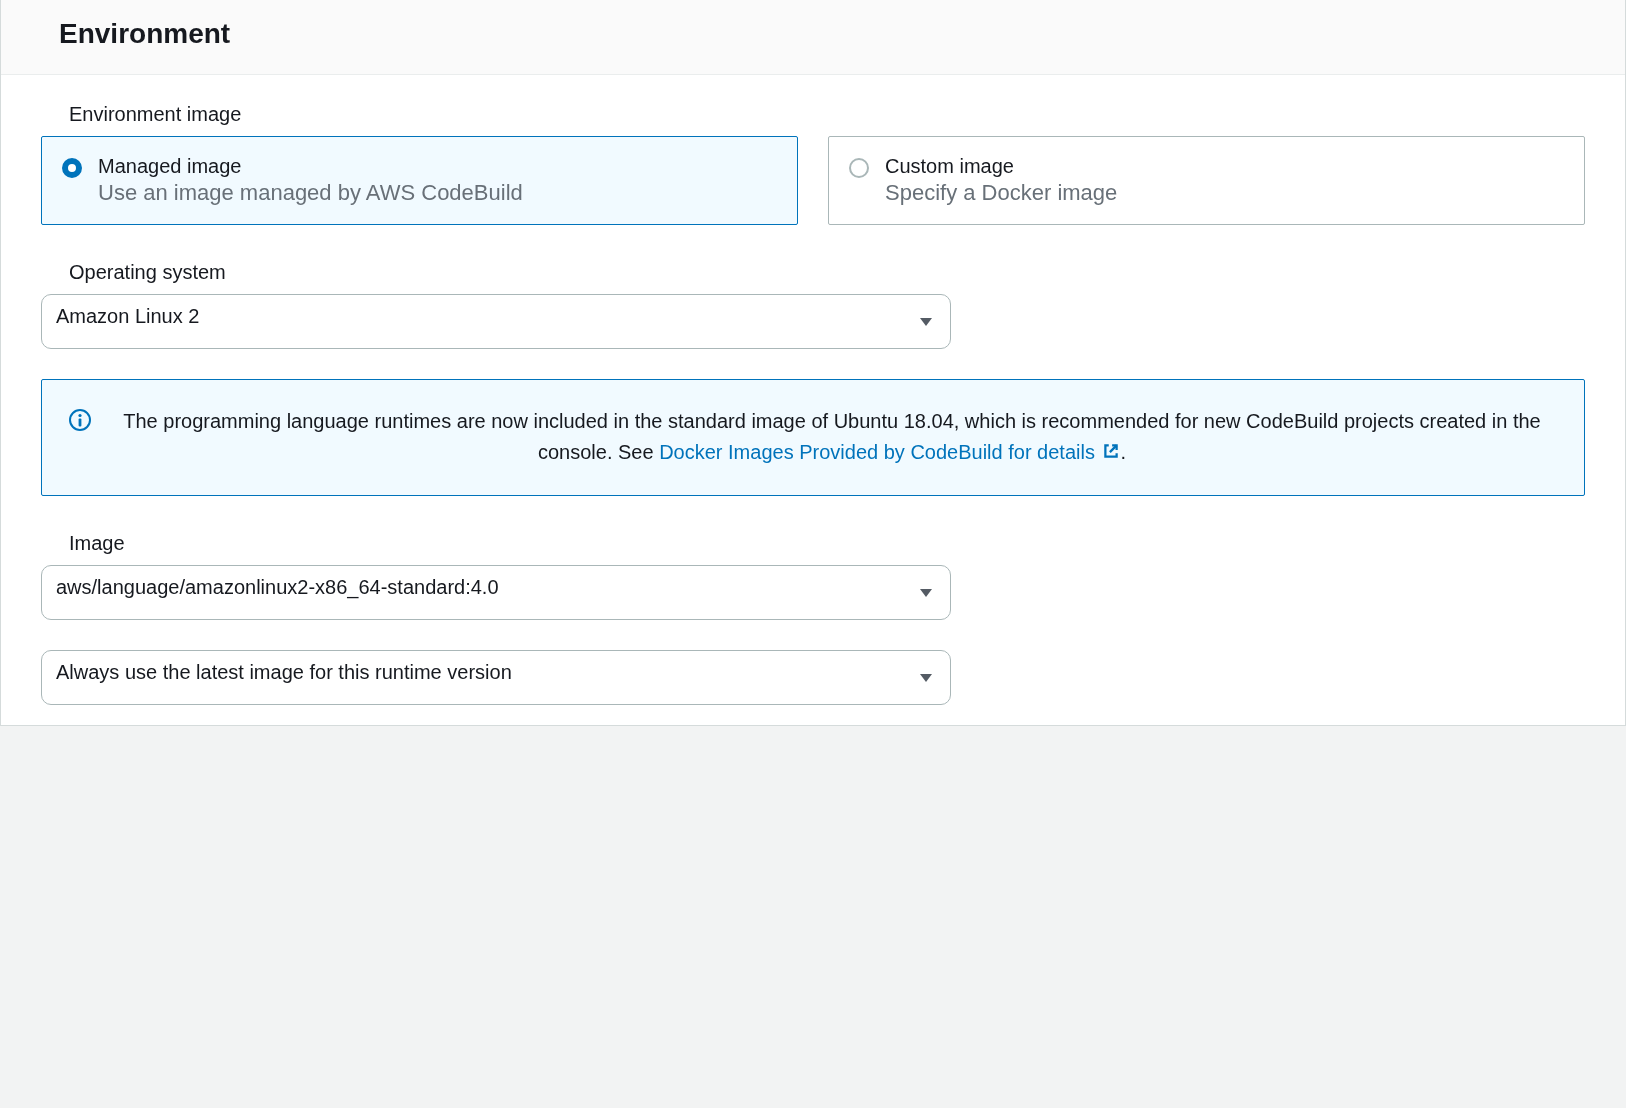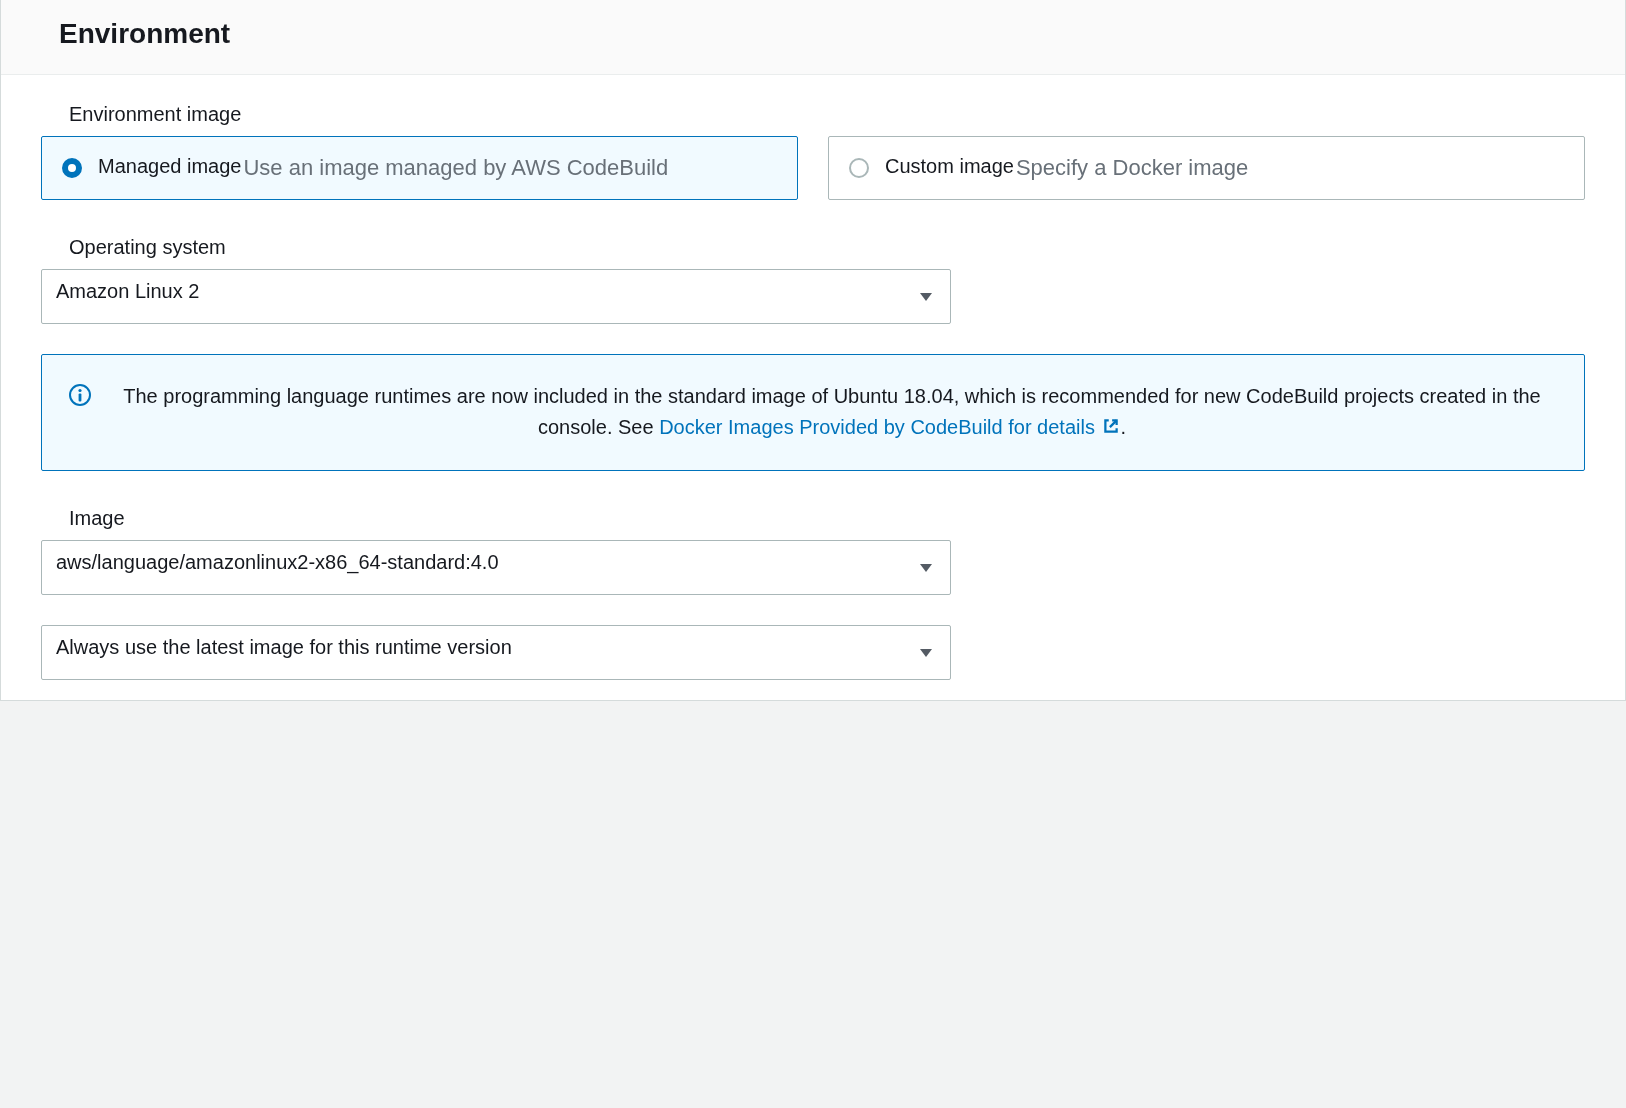--- a/index.html
+++ b/index.html
@@ -68,20 +68,21 @@
       flex-shrink: 0;
       margin-top: 3px;
       position: relative;
       background: #ffffff;
     }
     .radio-card.selected .radio-circle {
       border: 6px solid #0073bb;
     }
     .radio-content {
       display: flex;
+      flex-direction: column;
       gap: 2px;
     }
     .radio-title {
       font-size: 20px;
       font-weight: 400;
       color: #16191f;
     }
     .radio-desc {
       font-size: 22px;
       color: #687078;
@@ -90,21 +91,21 @@
       margin-bottom: 30px;
     }
     .select-wrap {
       position: relative;
       width: 910px;
       max-width: 100%;
     }
     .select {
       width: 100%;
       border: 1px solid #aab7b8;
-      border-radius: 2px;
+      border-radius: 10px;
       background: #ffffff;
       padding: 10px 44px 20px 14px;
       font-size: 20px;
       color: #16191f;
       cursor: pointer;
       min-height: 46px;
       display: flex;
       align-items: center;
     }
     .select-caret {

